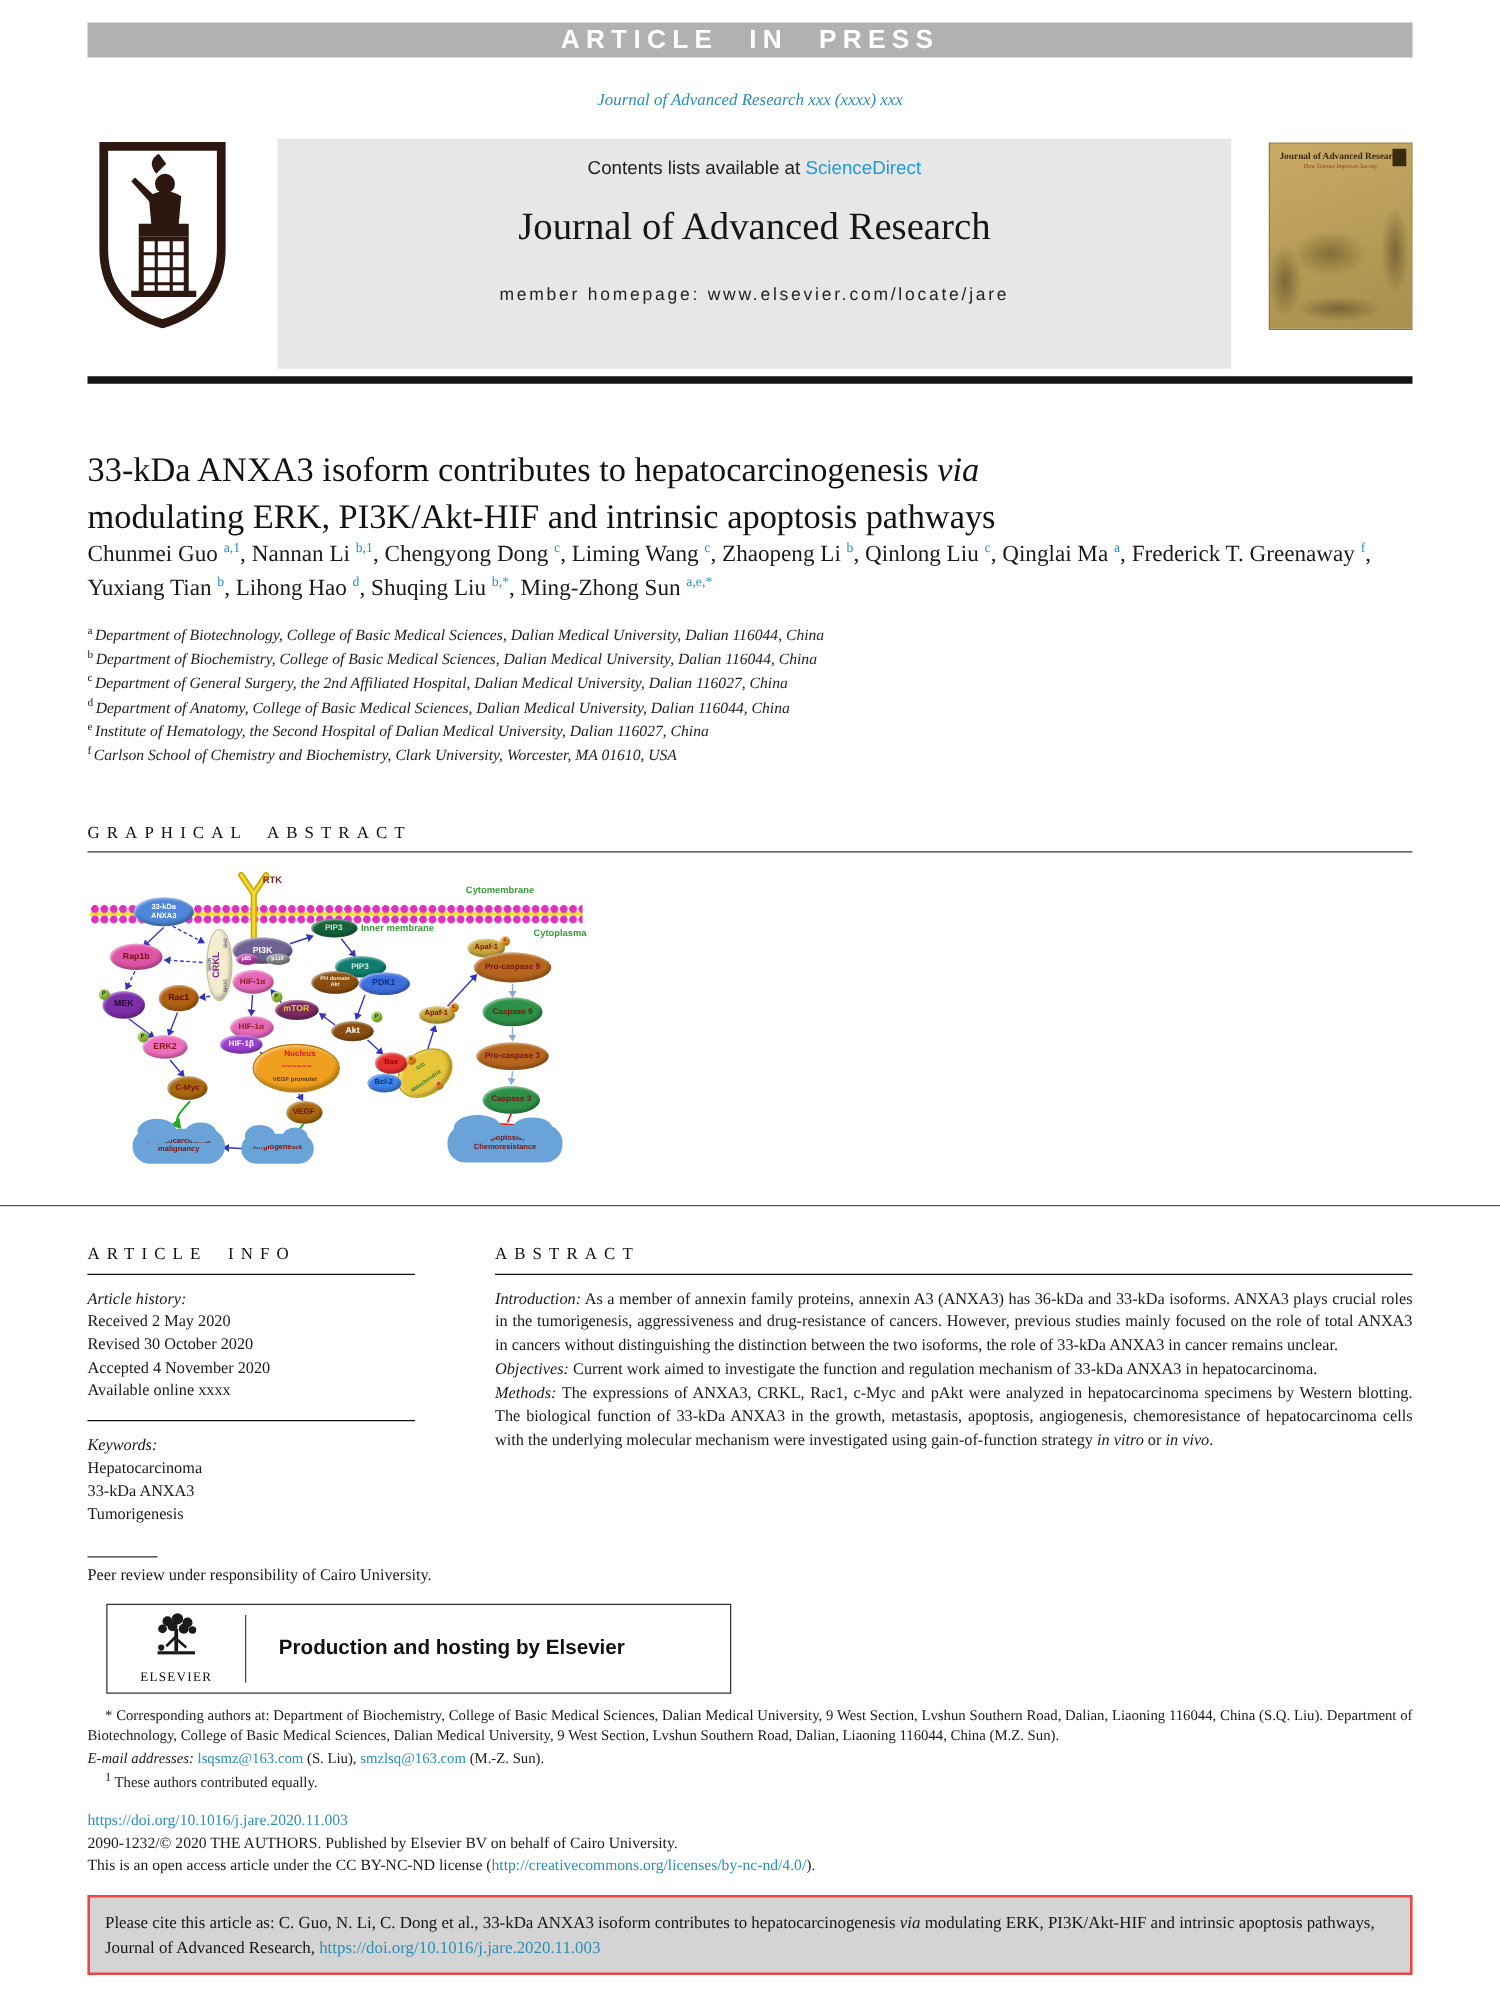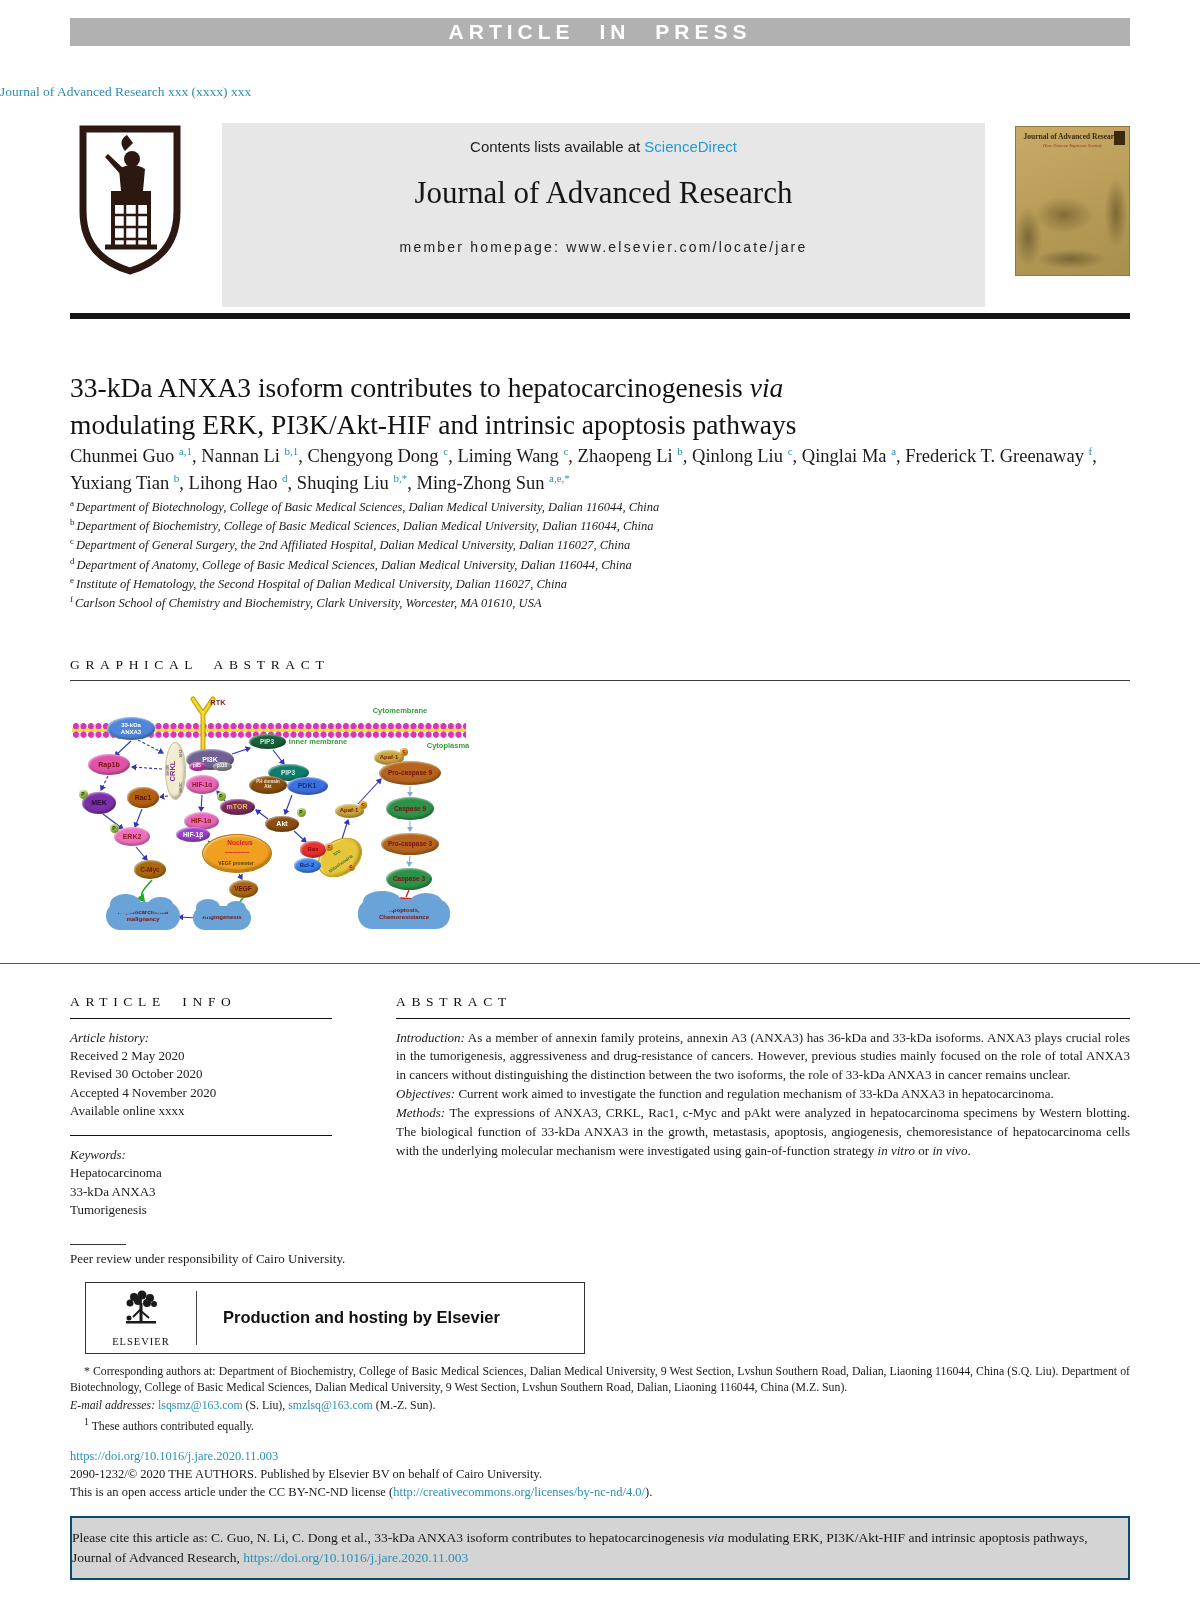--- a/index.html
+++ b/index.html
@@ -2,21 +2,21 @@
 <html><head>
 <meta charset="utf-8">
 <style>
   html,body{margin:0;padding:0;background:#fff;}
   body{width:1200px;height:1599px;overflow:hidden;position:relative;font-family:"Liberation Serif",serif;color:#1a1a1a;}
   .mx{margin-left:70px;margin-right:70px;}
 
   
   .banner{height:28px;background:#b1b1b1;display:flex;align-items:center;justify-content:center;margin-top:18px;}
   .banner span{color:#fff;font-family:"Liberation Sans",sans-serif;font-weight:bold;font-size:21px;letter-spacing:5px;word-spacing:14px;}
-  .top-cite{margin-top:38px;font-size:13.5px;color:#2a8fb5;}
+  .top-cite{margin-top:26px;text-align:center;font-size:13.5px;color:#2a8fb5;font-style:italic;}
 
   
   .header-row{display:flex;margin-top:23px;height:184px;}
   .logo-box{width:120px;height:153px;flex:0 0 auto;display:flex;align-items:center;justify-content:center;}
   .header-panel{flex:1 1 auto;margin-left:32px;background:#e7e7e7;text-align:center;padding-top:15px;box-sizing:border-box;}
   .contents-line{font-family:"Liberation Sans",sans-serif;font-size:15px;color:#222;}
   .sciencedirect{color:#1d9bd8;cursor:pointer;}
   .journal-title{font-size:31px;margin-top:20px;color:#161616;}
   .homepage-line{font-family:"Liberation Sans",sans-serif;font-size:14px;letter-spacing:2.2px;margin-top:28px;color:#222;}
   .cover{width:113px;height:148px;flex:0 0 auto;margin-left:30px;margin-top:3px;background:linear-gradient(160deg,#c9ab66,#b59a55 60%,#a98f4e);border:1px solid #8d7a43;position:relative;overflow:hidden;}
@@ -28,21 +28,21 @@
   .cover-title{position:relative;font-size:7.5px;font-weight:bold;color:#3a2a10;text-align:center;margin-top:5px;}
   .cover-sub{position:relative;font-size:4.8px;font-style:italic;color:#a03020;text-align:center;margin-top:2px;}
   .cover-crest{position:absolute;top:4px;right:4px;width:11px;height:14px;background:#3a2a10;}
   .black-rule{height:6px;background:#141414;margin-top:6px;}
 
   
   .art-title{margin-top:50px;font-size:27.5px;line-height:1.35;color:#121212;}
   .authors{font-size:18.5px;color:#1a1a1a;line-height:1.45;}
   .authors sup{color:#2a8fb5;font-size:11px;}
   .au:not(:last-child)::after{content:", ";}
-  .affils{font-size:12.5px;font-style:italic;line-height:1.45;color:#222;}
+  .affils{margin-top:13px;font-size:12.5px;font-style:italic;line-height:1.45;color:#222;}
   .affils sup{font-size:9px;font-style:normal;margin-right:2px;}
 
   
   .sec-head{font-size:13.5px;color:#111;letter-spacing:.42em;word-spacing:.55em;}
   .ga-rule{border:none;border-top:1.5px solid #3a3a3a;margin:7px 0 0 0;}
   .sep-rule{border:none;border-top:1px solid #555;margin:25px 0 0 0;}
 
   
   .diagram{position:relative;width:462px;height:242px;margin-top:15px;margin-left:70px;}
   .ga-membrane{position:absolute;left:2px;top:27px;width:394px;height:15px;
@@ -86,21 +86,21 @@
   .fn{margin-top:9px;font-size:11.8px;line-height:1.38;text-align:justify;color:#1a1a1a;}
   .fn-star{text-indent:14px;}
   .fn-email{margin-top:2px;}
   .fn-email .lbl{font-style:italic;}
   .fn-contrib{margin-top:2px;text-indent:14px;}
   a.tlink{color:#2a8fb5;text-decoration:none;cursor:pointer;}
 
   .doi-line{margin-top:14px;font-size:12.5px;}
   .meta-line{margin-top:3px;font-size:12.5px;color:#1a1a1a;}
 
-  .cite-box{margin-top:16px;border:2px solid #0c4a6e;background:#d4d4d4;padding:10px 0;font-size:13.5px;line-height:1.5;color:#161616;}
+  .cite-box{margin-top:16px;border:2px solid #ef4444;background:#d4d4d4;padding:10px 12px;font-size:13.5px;line-height:1.5;color:#161616;}
 </style>
 </head>
 <body>
 
 <div class="banner mx">
   <span>ARTICLE IN PRESS</span>
 </div>
 
 <div class="top-cite">Journal of Advanced Research xxx (xxxx) xxx</div>
 

